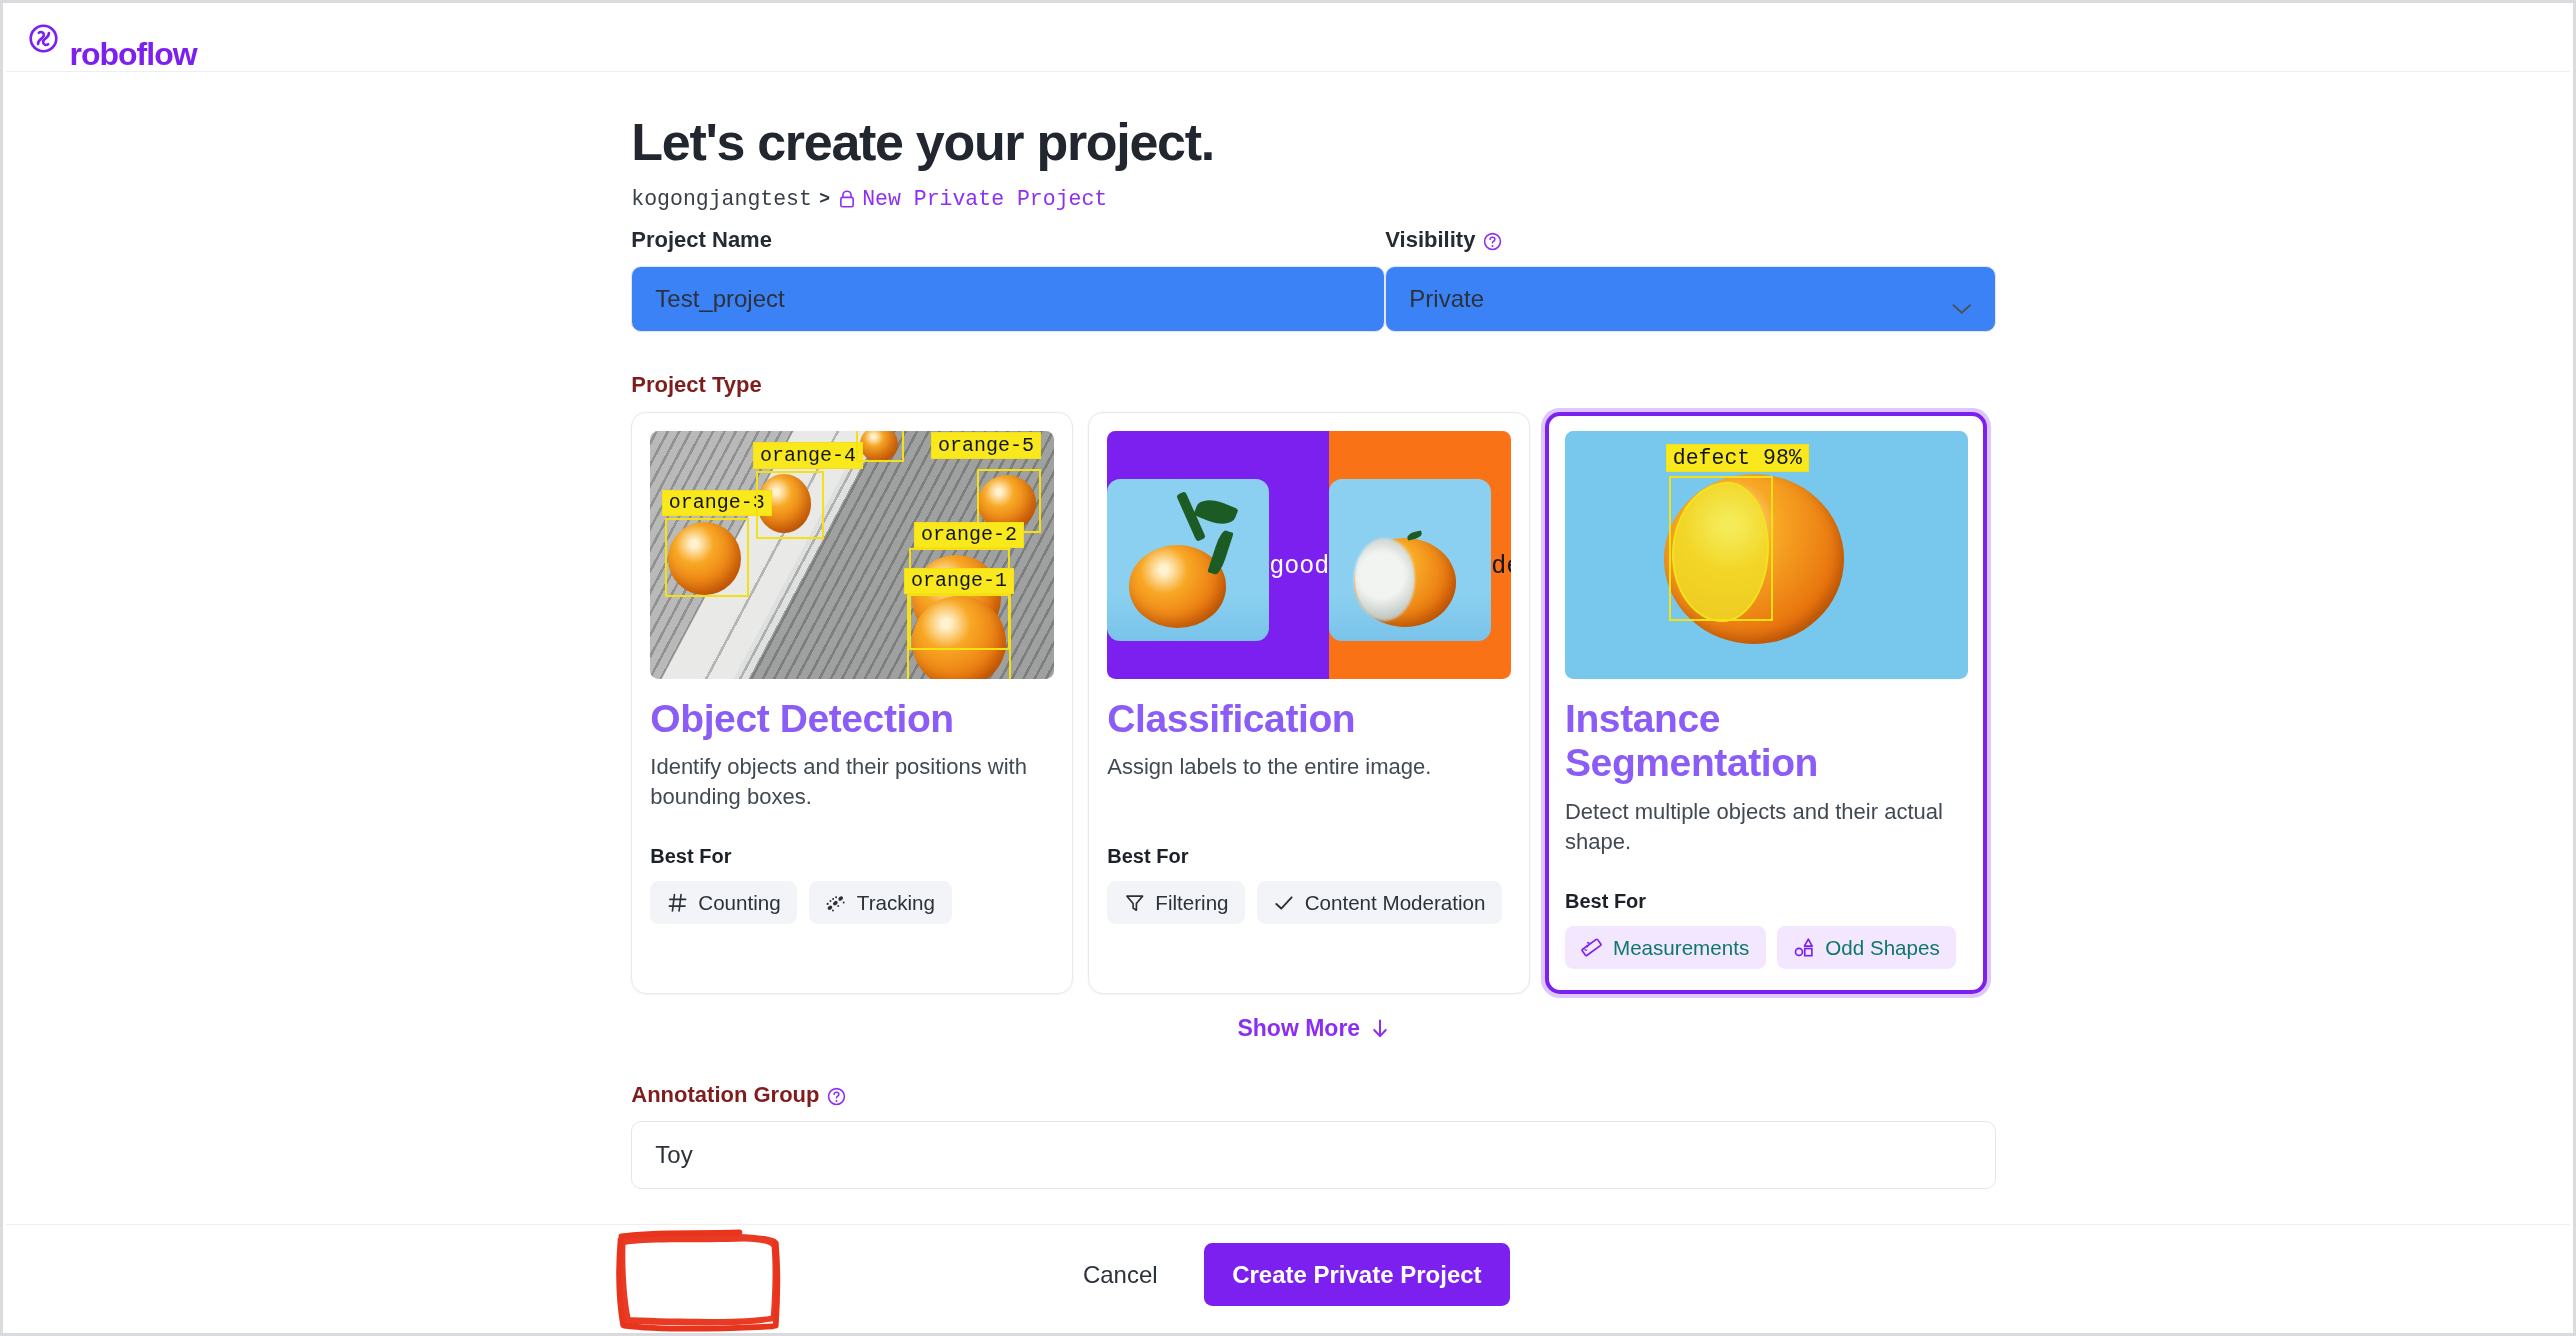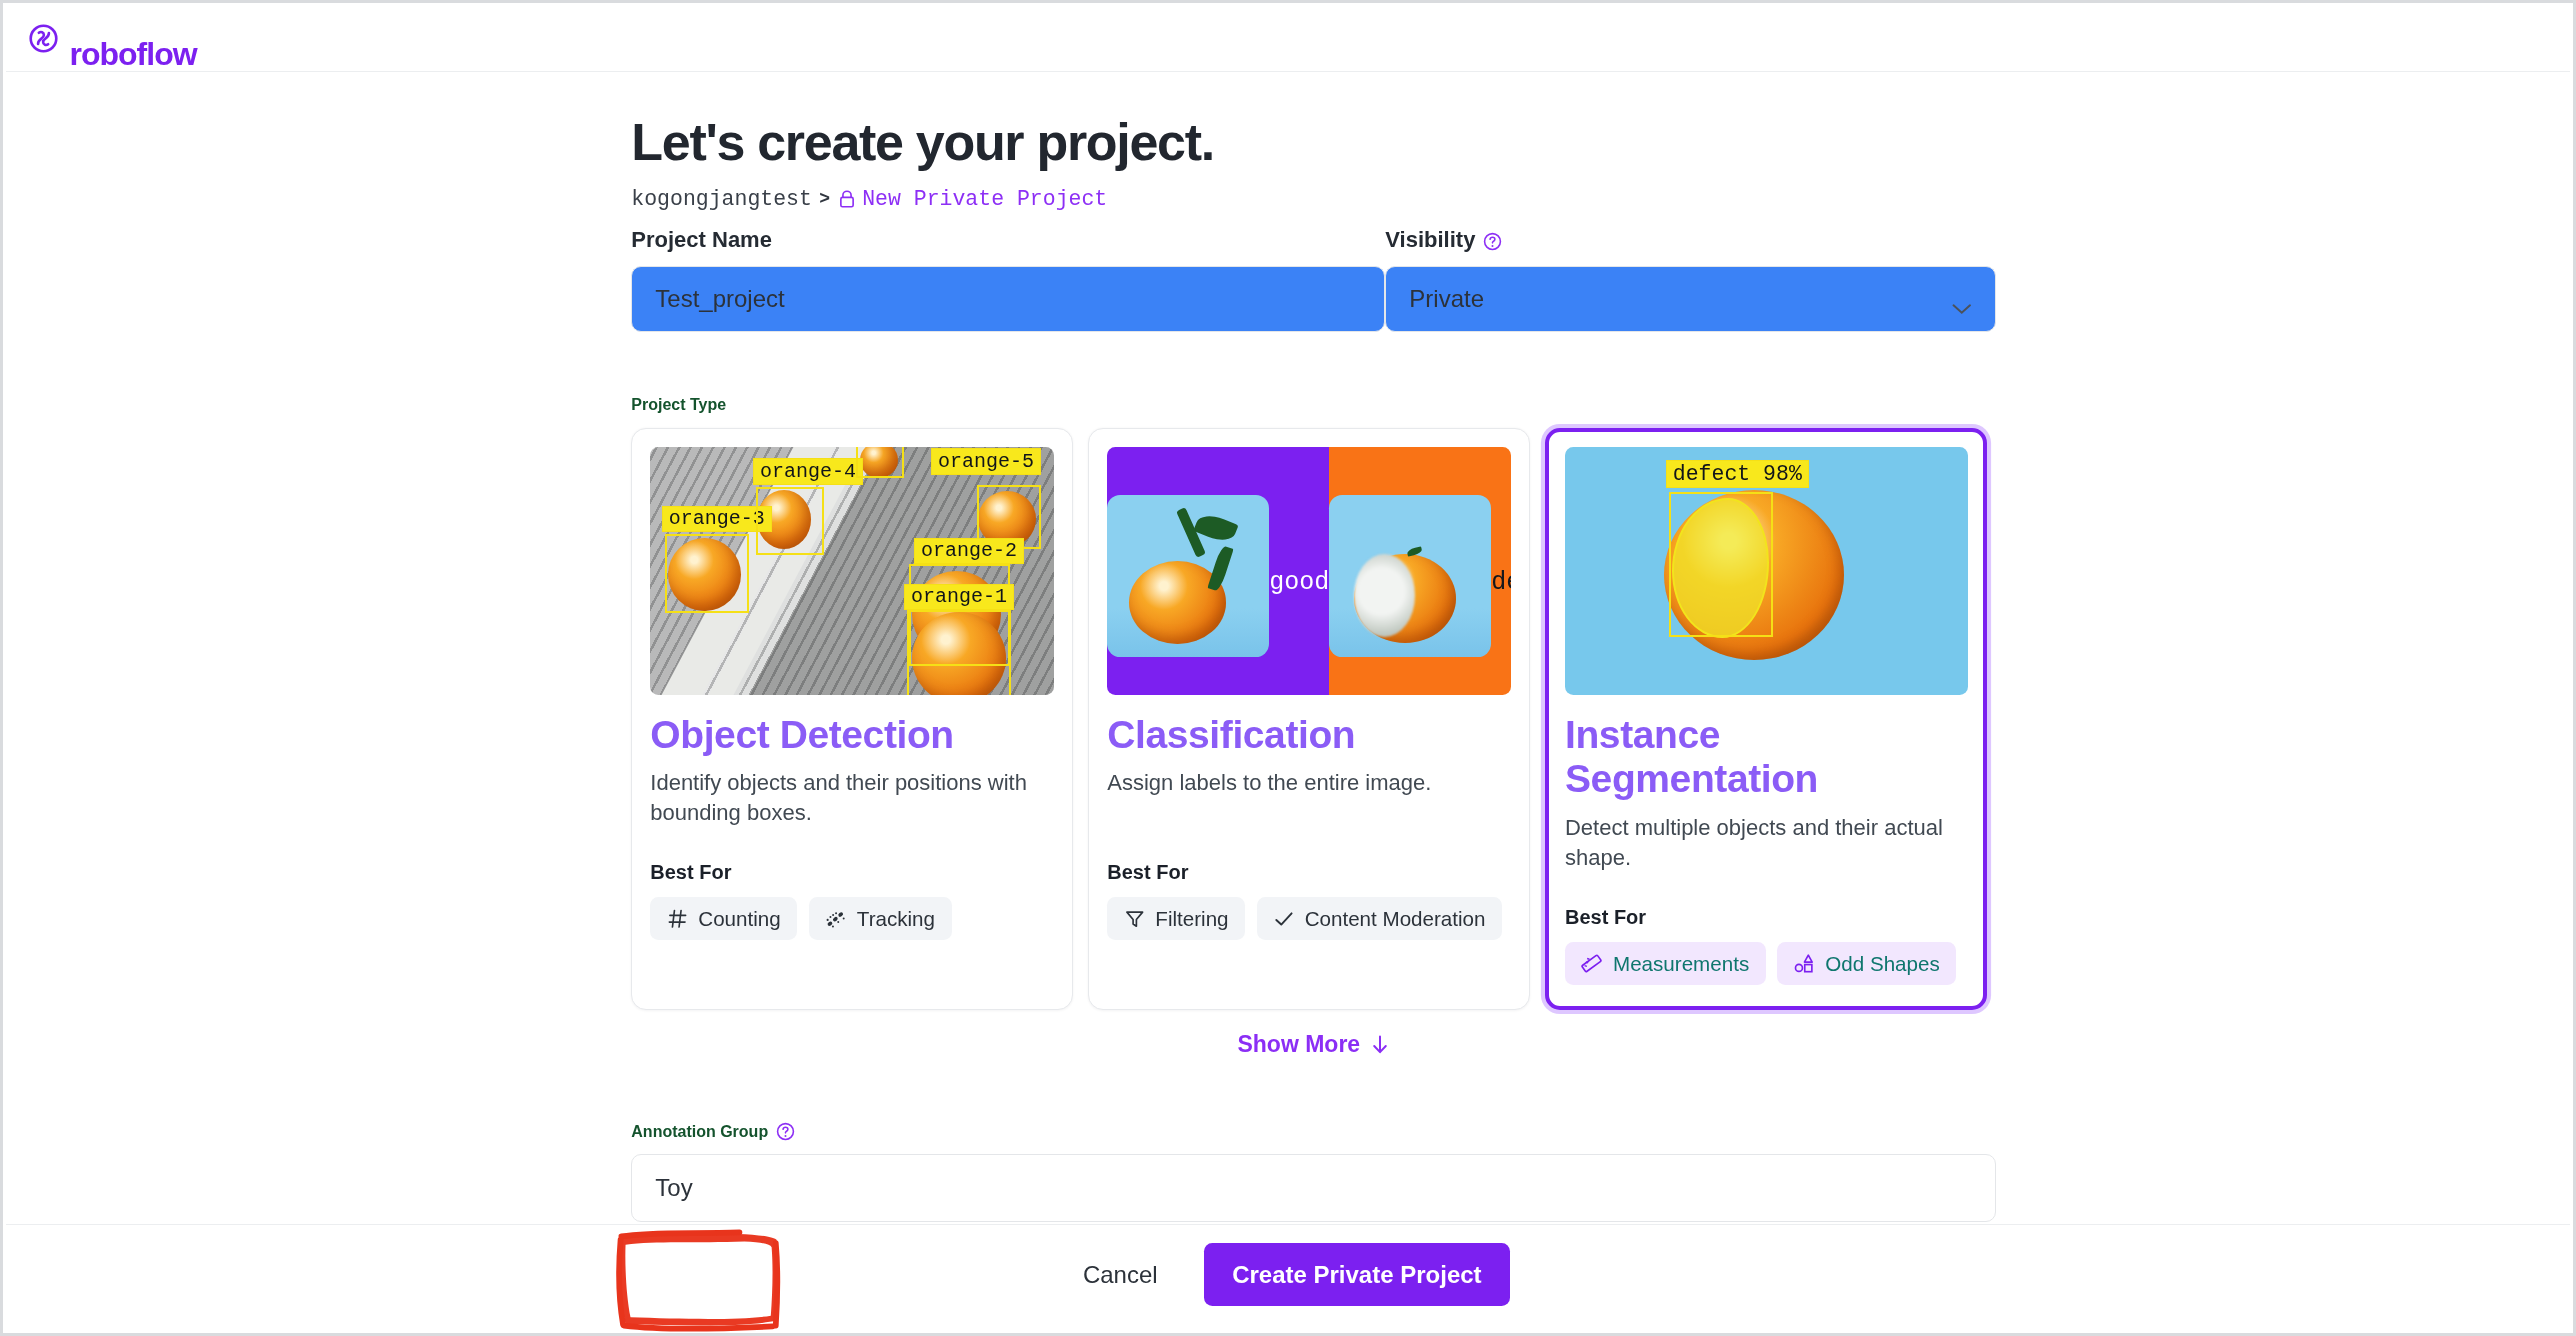--- a/index.html
+++ b/index.html
@@ -62,22 +62,22 @@
   .input-box {
     height: 66px; border: 1.7px solid #e4e6e9; border-radius: 10px;
     background: #3b82f6; display: flex; align-items: center;
     padding: 0 23px; font-size: 24px; color: #2c323a;
   }
   .input-box.name { width: 754px; }
   .input-box.vis  { width: 611px; justify-content: space-between; }
   .chev { width: 21.5px; height: 13.2px; display: block; }
 
   .section-label {
-    font-size: 16px; font-weight: 600; color: #14532d;
-    margin-top: 64px; margin-bottom: 13.2px;
+    font-size: 22px; font-weight: 600; color: #7f1d1d;
+    margin-top: 40px; margin-bottom: 13.2px;
     display: flex; align-items: center; gap: 7.4px;
   }
 
   
   .cards { display: flex; gap: 15px; }
   .card {
     width: 442px; background: #fff;
     border: 1.7px solid #e7e9ec; border-radius: 15px;
     padding: 18px 18px 23px 18px;
     box-shadow: 0 0.8px 2.5px rgba(16,24,40,.05);

